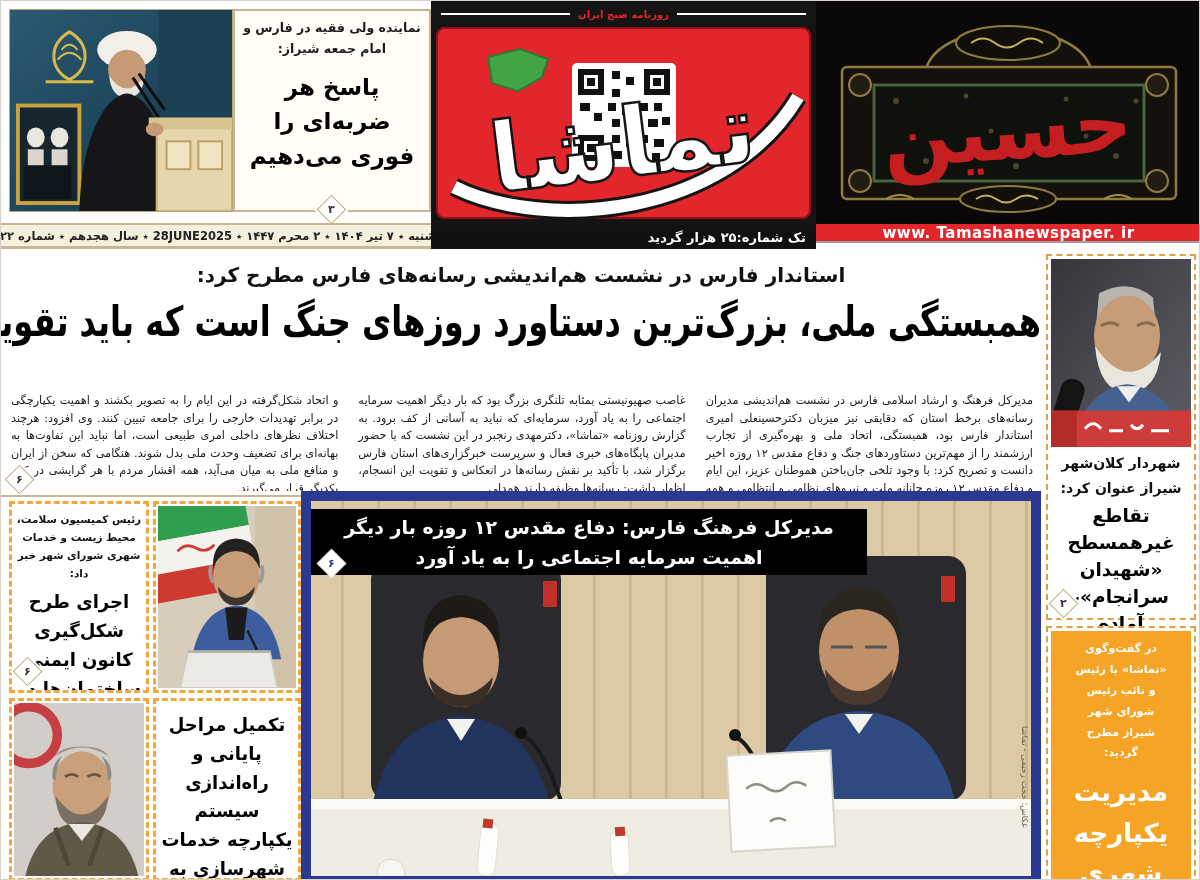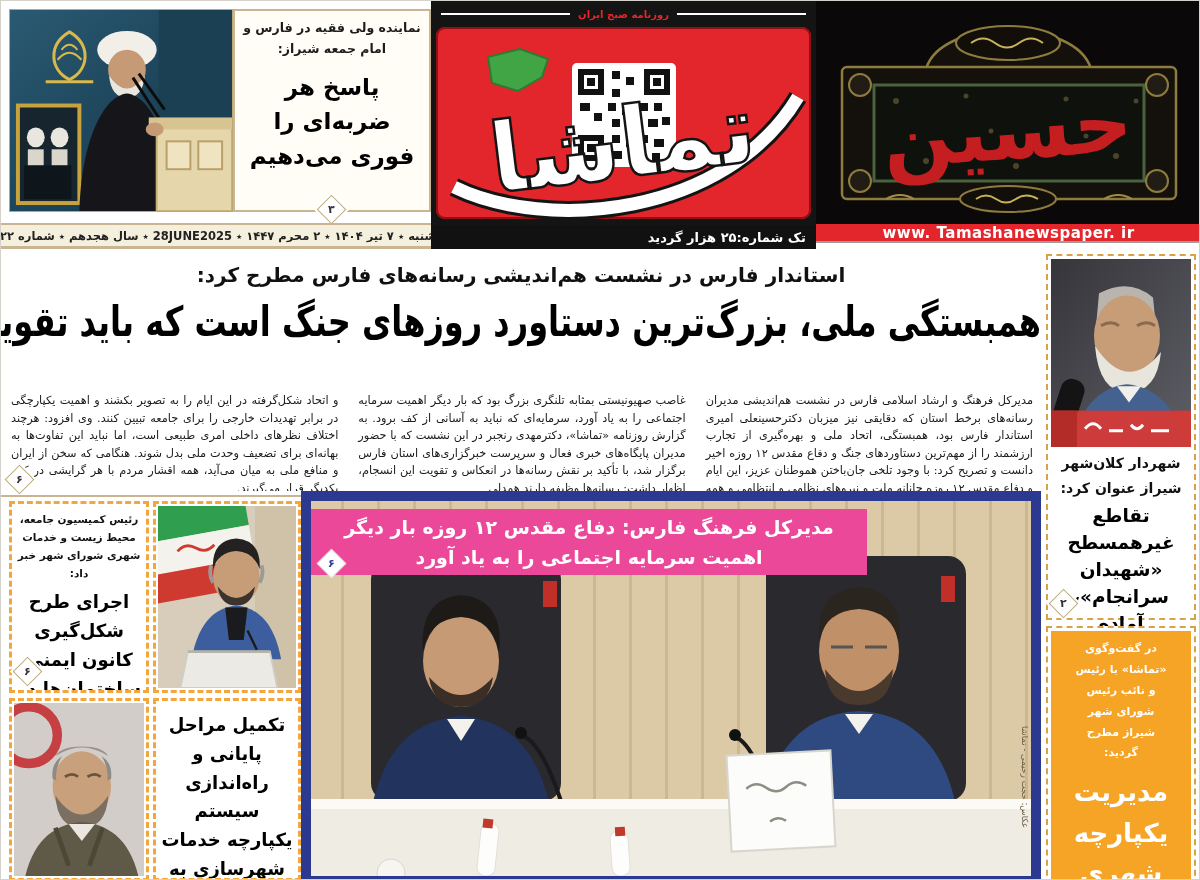--- a/index.html
+++ b/index.html
@@ -42,21 +42,21 @@
   .sb1{left:1045px;top:253px;width:150px;height:366px;border:2px dashed #d8a245;background:#fff;padding:3px;}
   .sb1-photo{width:100%;height:188px;overflow:hidden;position:relative;}
   .sb1-kicker{font-size:14px;font-weight:bold;text-align:center;line-height:1.8;margin-top:4px;color:#111;}
   .sb1-headline{font-size:18.5px;font-weight:bold;text-align:center;line-height:1.45;color:#000;margin-top:2px;}
   .sb2{left:1045px;top:625px;width:150px;height:260px;border:2px dashed #d8a245;background:#fff;padding:3px;}
   .sb2-in{width:100%;height:100%;background:#f6a425;overflow:hidden;text-align:center;padding:8px 20px;}
   .sb2-kicker{color:#fff;font-size:11px;font-weight:bold;line-height:1.9;}
   .sb2-headline{color:#fff;font-size:26px;font-weight:900;line-height:1.55;margin-top:8px;}
   
   .center-block{left:300px;top:490px;width:740px;height:395px;border:10px solid #2b3990;background:#dcc9a6;overflow:hidden;}
-  .c-blue{position:absolute;left:0;top:8px;width:556px;height:66px;background:#ec4899;display:flex;align-items:center;justify-content:center;}
+  .c-blue{position:absolute;left:0;top:8px;width:556px;height:66px;background:#000000;display:flex;align-items:center;justify-content:center;}
   .c-blue .txt{color:#fff;font-weight:bold;font-size:19px;text-align:center;line-height:1.6;padding:0 26px;}
   .c-diamond{position:absolute;left:10px;top:52px;}
   .c-diamond .diamond{box-shadow:none;border-color:#e0e0e0;}
   .c-diamond .diamond b{color:#2b3990;}
   .c-credit{position:absolute;right:1px;top:225px;writing-mode:vertical-rl;font-size:8.5px;color:#6a5d46;letter-spacing:1px;}
   
   .lc{background:#fff;border:3px dashed #f2a63c;padding:4px;overflow:hidden;}
   .lc-t1{left:8px;top:500px;width:140px;height:192px;}
   .lc-p1{left:152px;top:500px;width:148px;height:192px;padding:2px;}
   .lc-p2{left:8px;top:697px;width:140px;height:183px;padding:2px;}
@@ -307,21 +307,21 @@
     </div>
     <div class="c-diamond">
       <div class="diamond">
           <b>۶</b>
         </div>
     </div>
     <div class="c-credit">عکاس: حجت رحیمی - تماشا</div>
   </div>
 
   <div class="abs lc lc-t1">
-    <div class="lc-kicker">رئیس کمیسیون جامعه، محیط زیست و خدمات شهری شورای شهر خبر داد:</div>
+    <div class="lc-kicker">رئیس کمیسیون سلامت، محیط زیست و خدمات شهری شورای شهر خبر داد:</div>
     <div class="lc-headline">اجرای طرح شکل‌گیری کانون ایمنی ساختمان‌ها در شیراز</div>
   </div>
   <div class="abs diamond" style="left:16px;top:660px;">
     <b>۶</b>
   </div>
   <div class="abs lc lc-p1">
     <svg class="scene" viewBox="0 0 148 190" preserveAspectRatio="none">
       <rect width="148" height="190" fill="#d8cdbb"></rect>
       <g transform="rotate(-10 40 40)">
         <rect x="-20" y="-14" width="120" height="44" fill="#2f9e4f"></rect>

